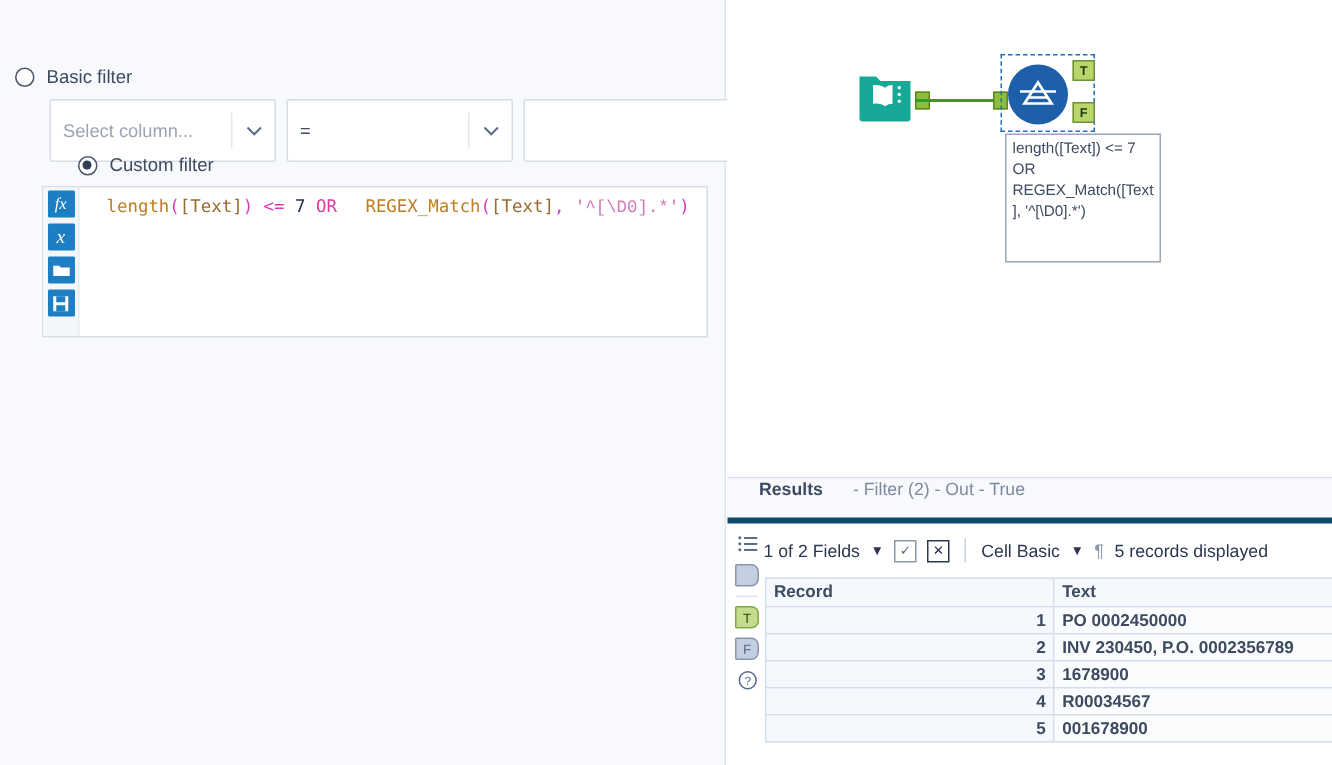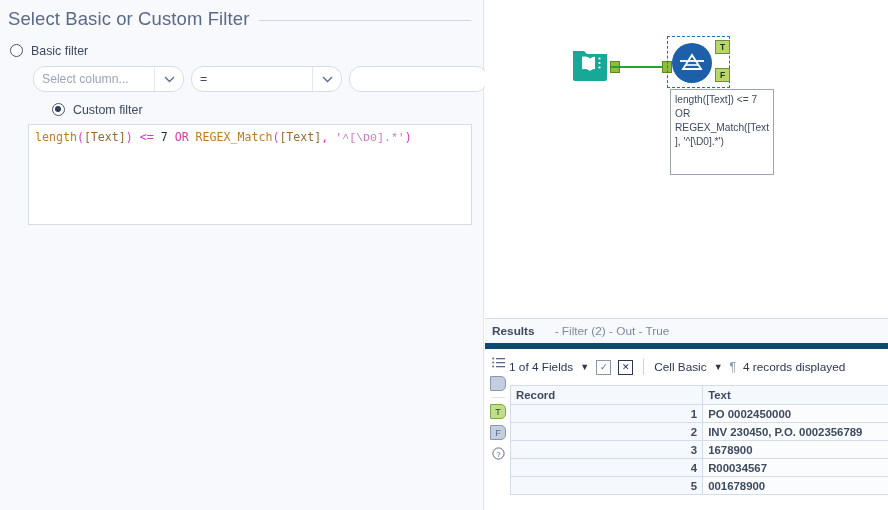--- a/index.html
+++ b/index.html
@@ -22,43 +22,43 @@
   #panel-title-row {
     position: absolute; left: 8px; top: 8px; right: 12px;
     display: flex; align-items: center; gap: 10px;
   }
   #panel-title {
     font-size: 18.5px; color: #5a6a87; font-weight: 400;
     white-space: nowrap; letter-spacing: .1px;
   }
   #title-rule { flex: 1; height: 1px; background: #ccd6e4; margin-top: 3px; }
 
-  .radio-row { position: absolute; display: flex; align-items: flex-start; gap: 8px; }
+  .radio-row { position: absolute; display: flex; align-items: flex-end; gap: 8px; }
   .radio {
     width: 13px; height: 13px; border-radius: 50%;
     border: 1.3px solid #4a5568; background: #fff;
     flex: 0 0 auto; position: relative;
   }
   .radio.checked::after {
     content: ""; position: absolute; left: 2.4px; top: 2.4px;
     width: 6px; height: 6px; border-radius: 50%; background: #2f3e55;
   }
   .radio-label { font-size: 12.4px; color: #3d4a60; }
 
   #basic-row { left: 10px; top: 44px; }
   #custom-row { left: 10px; top: 103px; padding-left: 42px; }
 
   
   #basic-controls {
     position: absolute; left: 33px; top: 66px;
     display: flex; gap: 7px; align-items: center;
   }
   .ctl {
-    height: 26px; background: #fff;
-    border: 1px solid #d6dde7; border-radius: 12px;
+    height: 42px; background: #fff;
+    border: 1px solid #d6dde7; border-radius: 2px;
     display: flex; align-items: center;
   }
   .ctl .txt {
     padding: 0 8px; font-size: 12.2px; color: #9aa5b5; flex: 1;
     white-space: nowrap; overflow: hidden;
   }
   .ctl .txt.val { color: #3d4a60; }
   .ctl .sep { width: 1px; height: 24px; background: #e3e8ef; }
   .caret {
     width: 28px; height: 24px; display: flex;
@@ -89,21 +89,21 @@
     color: #fff; font-size: 11px; cursor: pointer;
   }
   .tool-btn.fx { font-style: italic; font-family: "Liberation Serif", serif; font-size: 11px; }
   .tool-btn.xv { font-style: italic; font-family: "Liberation Serif", serif; font-size: 13px; }
   #formula-text {
     flex: 1; padding: 4px 6px;
     font-family: "DejaVu Sans Mono", monospace;
     font-size: 11.6px; line-height: 16px;
     white-space: pre; overflow: hidden;
   }
-  .t-fn   { color: #c07c1e; }
+  .t-fn   { color: #c07c1e; margin-left: 12px; }
   .t-par  { color: #d63ac0; }
   .t-fld  { color: #9a6a2f; }
   .t-op   { color: #d63ac0; }
   .t-num  { color: #1c2b4a; }
   .t-kw   { color: #e0399f; }
   .t-str  { color: #cf7ab8; font-family: Liberation Mono, monospace; }
 
   
   #canvas {
     position: absolute; left: 485px; top: 0;
@@ -152,22 +152,22 @@
   }
 
   
   #results-panel {
     position: absolute; left: 485px; top: 318px;
     width: 403px; height: 192px;
     background: #fff; border-top: 1px solid #d6dde7;
   }
   #results-header {
     position: absolute; left: 0; top: 0; right: 0; height: 30px;
-    background: #f7f9fc; border-bottom: 6px solid #0c4a6e;
-    display: flex; align-items: center; padding-left: 7px;
+    background: #f7f9fc; border-bottom: 4px solid #0c4a6e;
+    display: flex; padding-left: 21px;
     font-size: 11.8px;
   }
   #results-word { color: #3d4a60; font-weight: bold; }
   #results-sub { color: #7c8aa0; margin-left: 20px; }
   #results-toolbar {
     position: absolute; left: 24px; top: 34px; right: 0; height: 28px;
     display: flex; align-items: center; gap: 7px;
     font-size: 11.8px; color: #2b3750;
   }
   #results-toolbar .tb-caret { color: #2b3750; font-size: 9px; }
@@ -215,24 +215,20 @@
   .col-rec { width: 65px; }
   .col-txt { width: 185px; }
 </style>
 </head>
 <body>
 
 <div id="app">
 
   <div id="config-panel">
 
-    <div id="panel-title-row">
-      <div id="panel-title">Select Basic or Custom Filter</div>
-      <div id="title-rule"></div>
-    </div>
 
     <div class="radio-row" id="basic-row">
       <span class="radio"></span>
       <span class="radio-label">Basic filter</span>
     </div>
 
     <div id="basic-controls">
       <div class="ctl" id="col-select">
         <span class="txt">Select column...</span>
         <span class="sep"></span>
@@ -255,20 +251,36 @@
         <span class="txt val"></span>
       </div>
     </div>
 
     <div class="radio-row" id="custom-row">
       <span class="radio checked"></span>
       <span class="radio-label">Custom filter</span>
     </div>
 
     <div id="formula-editor">
+      <div id="formula-toolbar">
+        <div class="tool-btn fx">fx</div>
+        <div class="tool-btn xv">x</div>
+        <div class="tool-btn">
+          <svg width="12" height="10" viewBox="0 0 12 10">
+              <path d="M0.5 2.2h4l1 1.2h6v5.6H0.5z" fill="#fff"></path>
+            </svg>
+        </div>
+        <div class="tool-btn">
+          <svg width="11" height="11" viewBox="0 0 11 11">
+              <rect x="0.5" y="0.5" width="10" height="10" fill="#fff"></rect>
+              <rect x="2.5" y="0.5" width="6" height="4" fill="#1d7fc3"></rect>
+              <rect x="2.5" y="6.5" width="6" height="4" fill="#1d7fc3"></rect>
+            </svg>
+        </div>
+      </div>
       <div id="formula-text"><span class="t-fn">length</span><span class="t-par">(</span><span class="t-fld">[Text]</span><span class="t-par">)</span> <span class="t-op">&lt;=</span> <span class="t-num">7</span> <span class="t-kw">OR</span> <span class="t-fn">REGEX_Match</span><span class="t-par">(</span><span class="t-fld">[Text]</span><span class="t-par">,</span> <span class="t-str">'^[\D0].*'</span><span class="t-par">)</span></div>
     </div>
   </div>
 
   <div id="canvas">
 
     <div id="node-input">
       <svg width="38" height="38" viewBox="0 0 38 38">
         <path d="M2 6h11l3 3h20v25a2 2 0 0 1-2 2H4a2 2 0 0 1-2-2z" fill="#17a898"></path>
         <path d="M19 13.5c-2.5-2-5.5-2.2-8-1.6v12.4c2.5-.6 5.5-.4 8 1.6z" fill="#fff"></path>
@@ -298,29 +310,29 @@
   </div>
 
   <div id="results-panel">
 
     <div id="results-header">
       <span id="results-word">Results</span>
       <span id="results-sub">- Filter (2) - Out - True</span>
     </div>
 
     <div id="results-toolbar">
-      <span>1 of 4 Fields</span>
+      <span>1 of 2 Fields</span>
       <span class="tb-caret">▼</span>
       <span class="tb-box">✓</span>
       <span class="tb-box sel">✕</span>
       <span class="tb-div"></span>
       <span>Cell Basic</span>
       <span class="tb-caret">▼</span>
       <span class="pilcrow">¶</span>
-      <span>4 records displayed</span>
+      <span>5 records displayed</span>
     </div>
 
     <div id="results-sidebar">
       <span class="sb-icon">
         <svg width="13" height="11" viewBox="0 0 13 11">
           <circle cx="1.2" cy="1.5" r="1" fill="#5a6a87"></circle>
             <rect x="4" y="1" width="9" height="1.3" fill="#5a6a87"></rect>
           <circle cx="1.2" cy="5.5" r="1" fill="#5a6a87"></circle>
             <rect x="4" y="5" width="9" height="1.3" fill="#5a6a87"></rect>
           <circle cx="1.2" cy="9.5" r="1" fill="#5a6a87"></circle>

